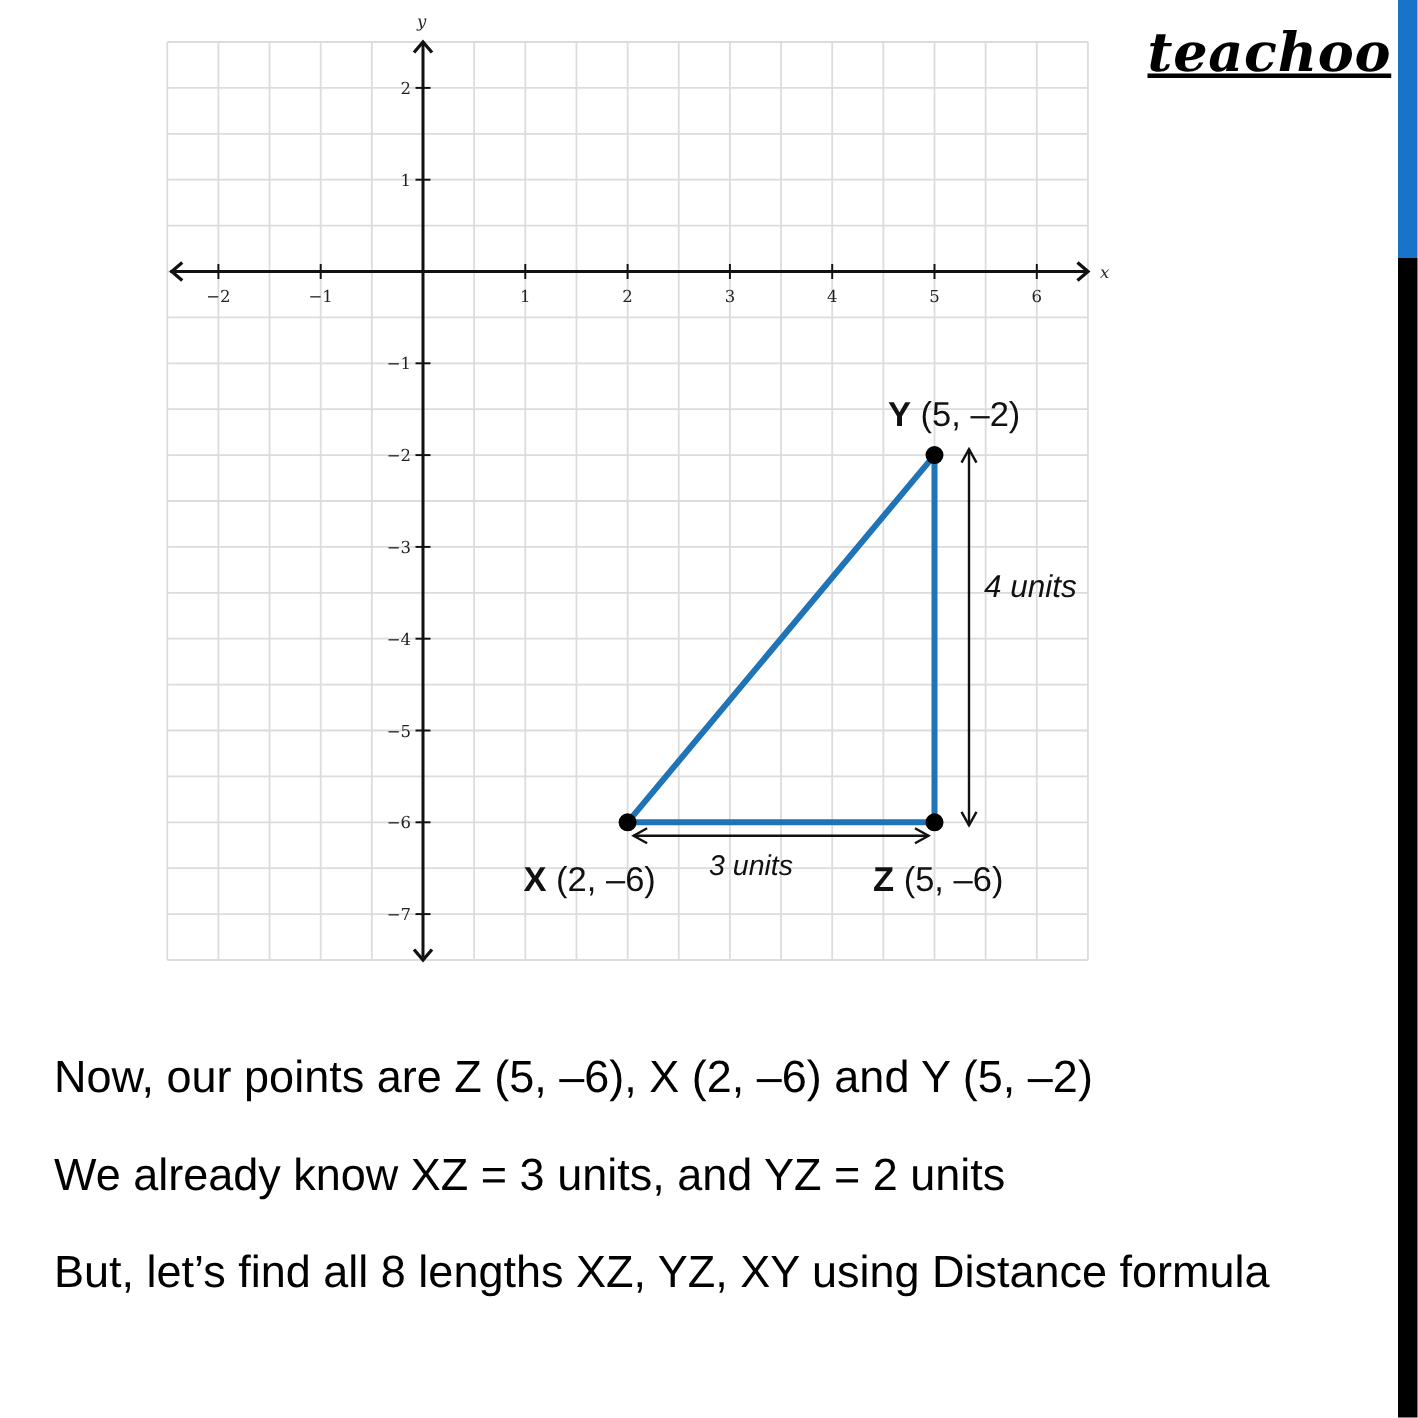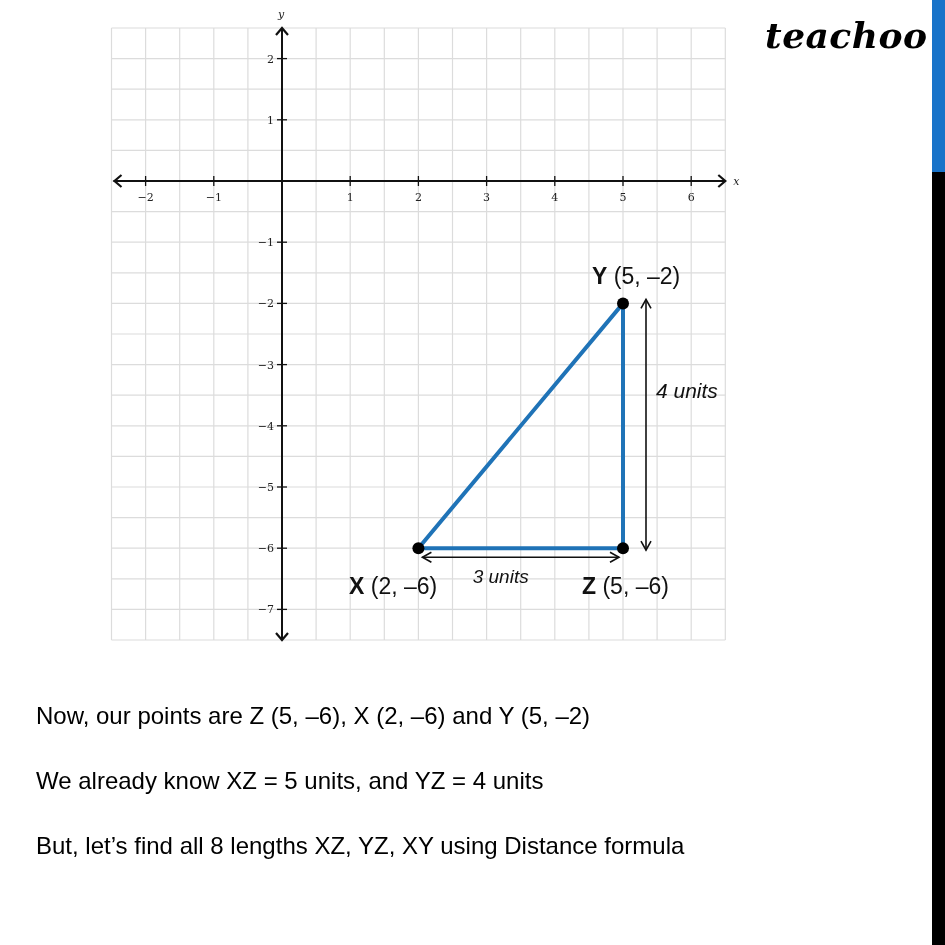--- a/index.html
+++ b/index.html
@@ -1,21 +1,21 @@
 <!DOCTYPE html>
 <html><head>
 <meta charset="utf-8">
 <style>
   html, body { margin:0; padding:0; }
   body { width:945px; height:945px; background:#ffffff; position:relative; overflow:hidden; font-family:"Liberation Sans", sans-serif; }
   #graph { position:absolute; left:0; top:0; }
-  .logo { position:absolute; left:765px; top:14px; font-family:"DejaVu Serif", serif; font-style:italic; font-weight:bold; font-size:36px; color:#000; letter-spacing:0.5px; }
+  .logo { position:absolute; left:765px; top:14px; font-family:"DejaVu Serif", serif; font-style:italic; font-weight:bold; font-size:36px; color:#000; letter-spacing:0.5px;text-decoration:underline; }
   .side-blue { position:absolute; left:932px; top:0; width:13px; height:172px; background:#1873c9; }
   .side-black { position:absolute; left:932px; top:172px; width:13px; height:773px; background:#000; }
-  .line { position:absolute; left:36px; font-family:"Liberation Sans", sans-serif; font-size:24px; color:#000; white-space:nowrap; }
+  .line { position:absolute; left:36px; font-family:"Liberation Sans", sans-serif; font-size:30px; color:#000; white-space:nowrap; }
 </style>
 </head>
 <body>
 
 <svg id="graph" width="945" height="660" xmlns="http://www.w3.org/2000/svg">
   <g id="grid" stroke="#dcdcdc" stroke-width="1.2">
       <line x1="111.5" y1="28" x2="111.5" y2="640"></line>
       <line x1="145.6" y1="28" x2="145.6" y2="640"></line>
       <line x1="179.7" y1="28" x2="179.7" y2="640"></line>
       <line x1="213.8" y1="28" x2="213.8" y2="640"></line>
@@ -123,14 +123,14 @@
       <text x="592" y="284" font-family="Liberation Sans, sans-serif" font-size="23" fill="#111"><tspan font-weight="bold">Y</tspan><tspan> (5, –2)</tspan></text>
       <text x="582" y="594" font-family="Liberation Sans, sans-serif" font-size="23" fill="#111"><tspan font-weight="bold">Z</tspan><tspan> (5, –6)</tspan></text>
     </g>
 </svg>
 
 <div class="logo">teachoo</div>
 <div class="side-blue"></div>
 <div class="side-black"></div>
 
 <div class="line" style="top:702px">Now, our points are Z (5, –6), X (2, –6) and Y (5, –2)</div>
-<div class="line" style="top:767px">We already know XZ = 5 units, and YZ = 4 units</div>
+<div class="line" style="top:767px">We already know XZ = 3 units, and YZ = 2 units</div>
 <div class="line" style="top:832px">But, let’s find all 8 lengths XZ, YZ, XY using Distance formula</div>
 
 </body></html>

